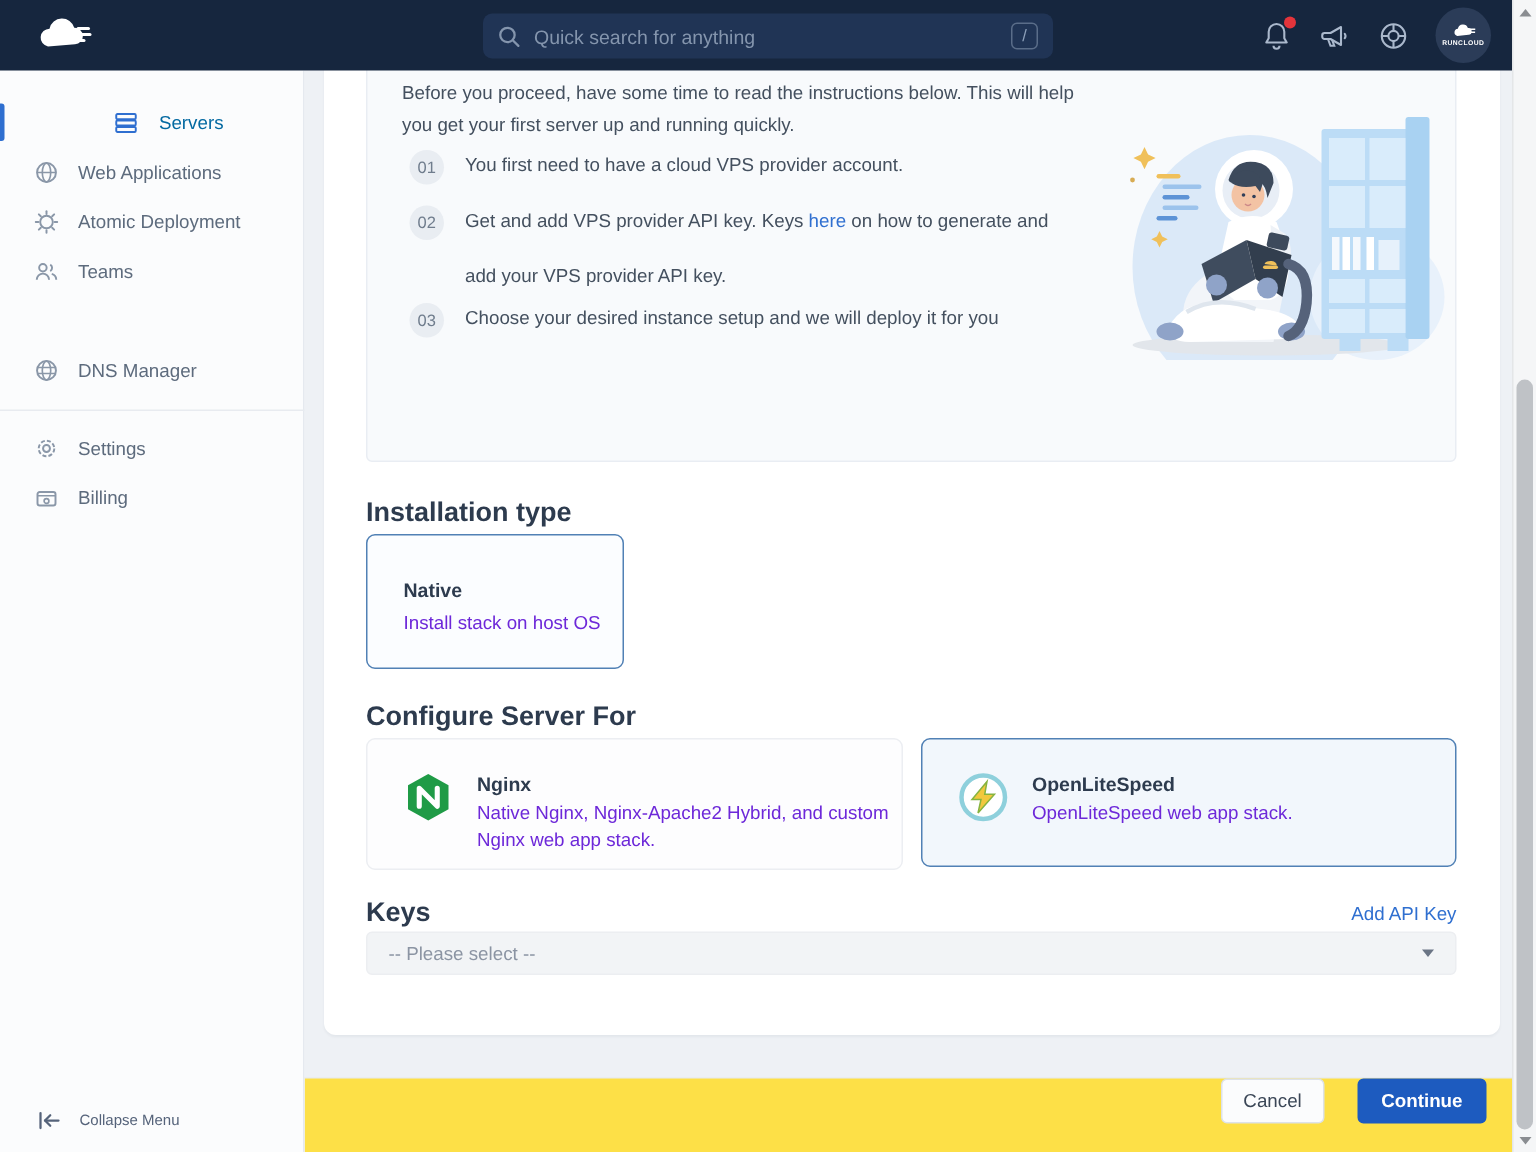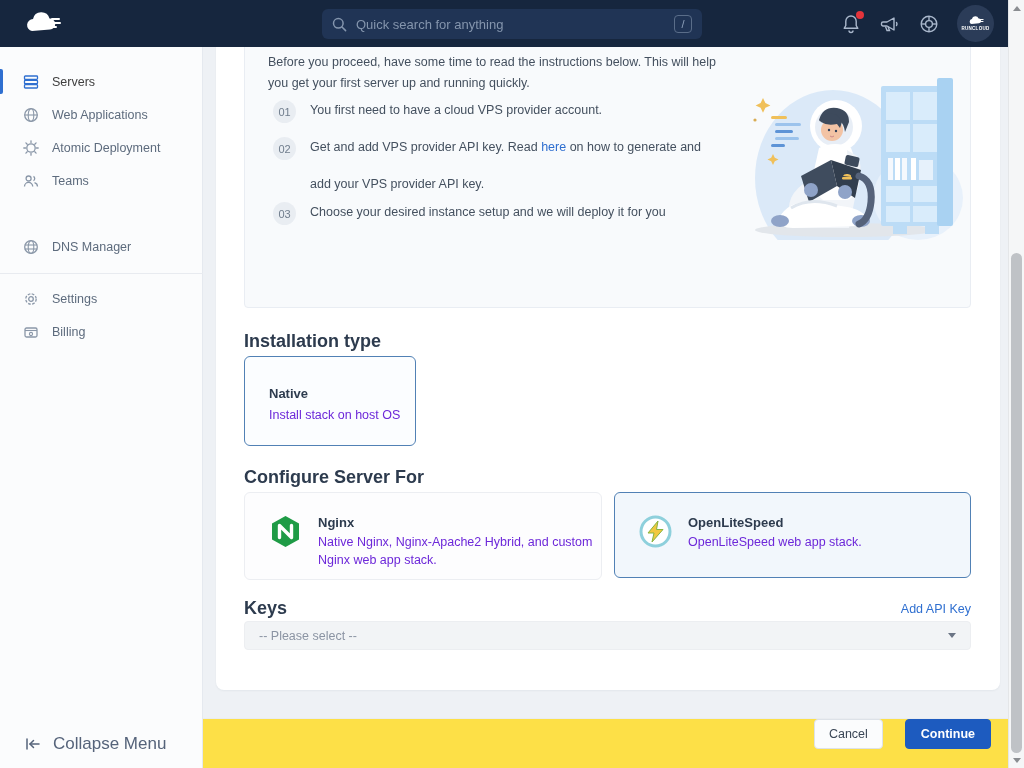--- a/index.html
+++ b/index.html
@@ -26,24 +26,24 @@
   .sb-arrow { position:absolute; left:0; width:16px; height:16px; display:flex; align-items:center; justify-content:center; cursor:pointer; }
   .sb-up { top:0; } .sb-down { bottom:0; }
   .tri-up { width:0; height:0; border-left:4px solid transparent; border-right:4px solid transparent; border-bottom:5px solid #8a8d91; }
   .tri-down { width:0; height:0; border-left:4px solid transparent; border-right:4px solid transparent; border-top:5px solid #8a8d91; }
   .sb-thumb { position:absolute; left:2px; top:253px; width:11px; height:500px; background:#bfc2c6; border-radius:6px; cursor:pointer; }
 
   
   .sidebar { position:absolute; left:0; top:47px; width:203px; height:721px; background:#fbfcfd; border-right:1px solid #e5e9ef; z-index:4; }
   .nav-item { position:absolute; left:0; width:203px; height:33px; display:flex; align-items:center; padding-left:22px; cursor:pointer; color:#5d6b7d; font-size:12.5px; }
   .nav-item .nav-ic { width:17px; height:17px; margin-right:13px; display:flex; align-items:center; justify-content:center; }
-  .nav-item.active { color:#404040; }
+  .nav-item.active { color:#0369a1;justify-content:center; }
   .active-bar { position:absolute; left:0; top:4px; width:3px; height:25px; background:#2f6fd0; border-radius:0 2px 2px 0; }
   .side-divider { position:absolute; left:0; top:226px; width:203px; height:1px; background:#e8ebf0; }
-  .collapse-item { position:absolute; left:25px; bottom:14px; display:flex; align-items:center; gap:12px; color:#55637a; font-size:17px; cursor:pointer; }
+  .collapse-item { position:absolute; left:25px; bottom:14px; display:flex; align-items:center; gap:12px; color:#55637a; font-size:10px; cursor:pointer; }
 
   
   .main-bg { position:absolute; left:203px; top:47px; width:805px; height:721px; background:#eef1f5; z-index:1; }
   .card { position:absolute; left:216px; top:24px; width:784px; height:666px; background:#ffffff; border-radius:8px; box-shadow:0 1px 2px rgba(16,30,54,.05); z-index:2; }
 
   .instructions { position:absolute; left:244px; top:28px; width:727px; height:280px; background:#f8fafc; border:1px solid #e9edf3; border-radius:4px; z-index:3; }
   .intro-text { position:absolute; left:268px; top:52px; width:448px; font-size:12.5px; line-height:21px; color:#44505f; z-index:3; }
   .step-badge { position:absolute; width:23px; height:23px; border-radius:50%; background:#e9edf2; color:#707d8d; font-size:11px; display:flex; align-items:center; justify-content:center; z-index:3; }
   .step-text { position:absolute; left:310px; width:412px; font-size:12.5px; line-height:37px; color:#44505f; z-index:3; }
   .inline-link { color:#2f6fd0; cursor:pointer; }
@@ -228,21 +228,21 @@
   <div class="main-bg"></div>
   <div class="card"></div>
 
   <div class="instructions"></div>
   <div class="intro-text">Before you proceed, have some time to read the instructions below. This will help you get your first server up and running quickly.</div>
 
   <div class="step-badge" style="left:273px; top:100px;">01</div>
   <div class="step-text" style="top:92px;">You first need to have a cloud VPS provider account.</div>
 
   <div class="step-badge" style="left:273px; top:137px;">02</div>
-  <div class="step-text" style="top:129px;"><span>Get and add VPS provider API key. Read </span><span class="inline-link">here</span><span> on how to generate and add your VPS provider API key.</span></div>
+  <div class="step-text" style="top:129px;"><span>Get and add VPS provider API key. Keys </span><span class="inline-link">here</span><span> on how to generate and add your VPS provider API key.</span></div>
 
   <div class="step-badge" style="left:273px; top:202px;">03</div>
   <div class="step-text" style="top:194px;">Choose your desired instance setup and we will deploy it for you</div>
 
   <svg class="illustration" viewBox="0 0 232 182">
     <ellipse cx="100" cy="120" rx="78" ry="88" fill="#dbe9f8"></ellipse>
     <ellipse cx="185" cy="140" rx="45" ry="42" fill="#e8f1fb"></ellipse>
     <ellipse cx="112" cy="172" rx="90" ry="7" fill="#e2e6eb"></ellipse>
 
     <rect x="148" y="28" width="62" height="140" rx="2" fill="#bcdcf6"></rect>

